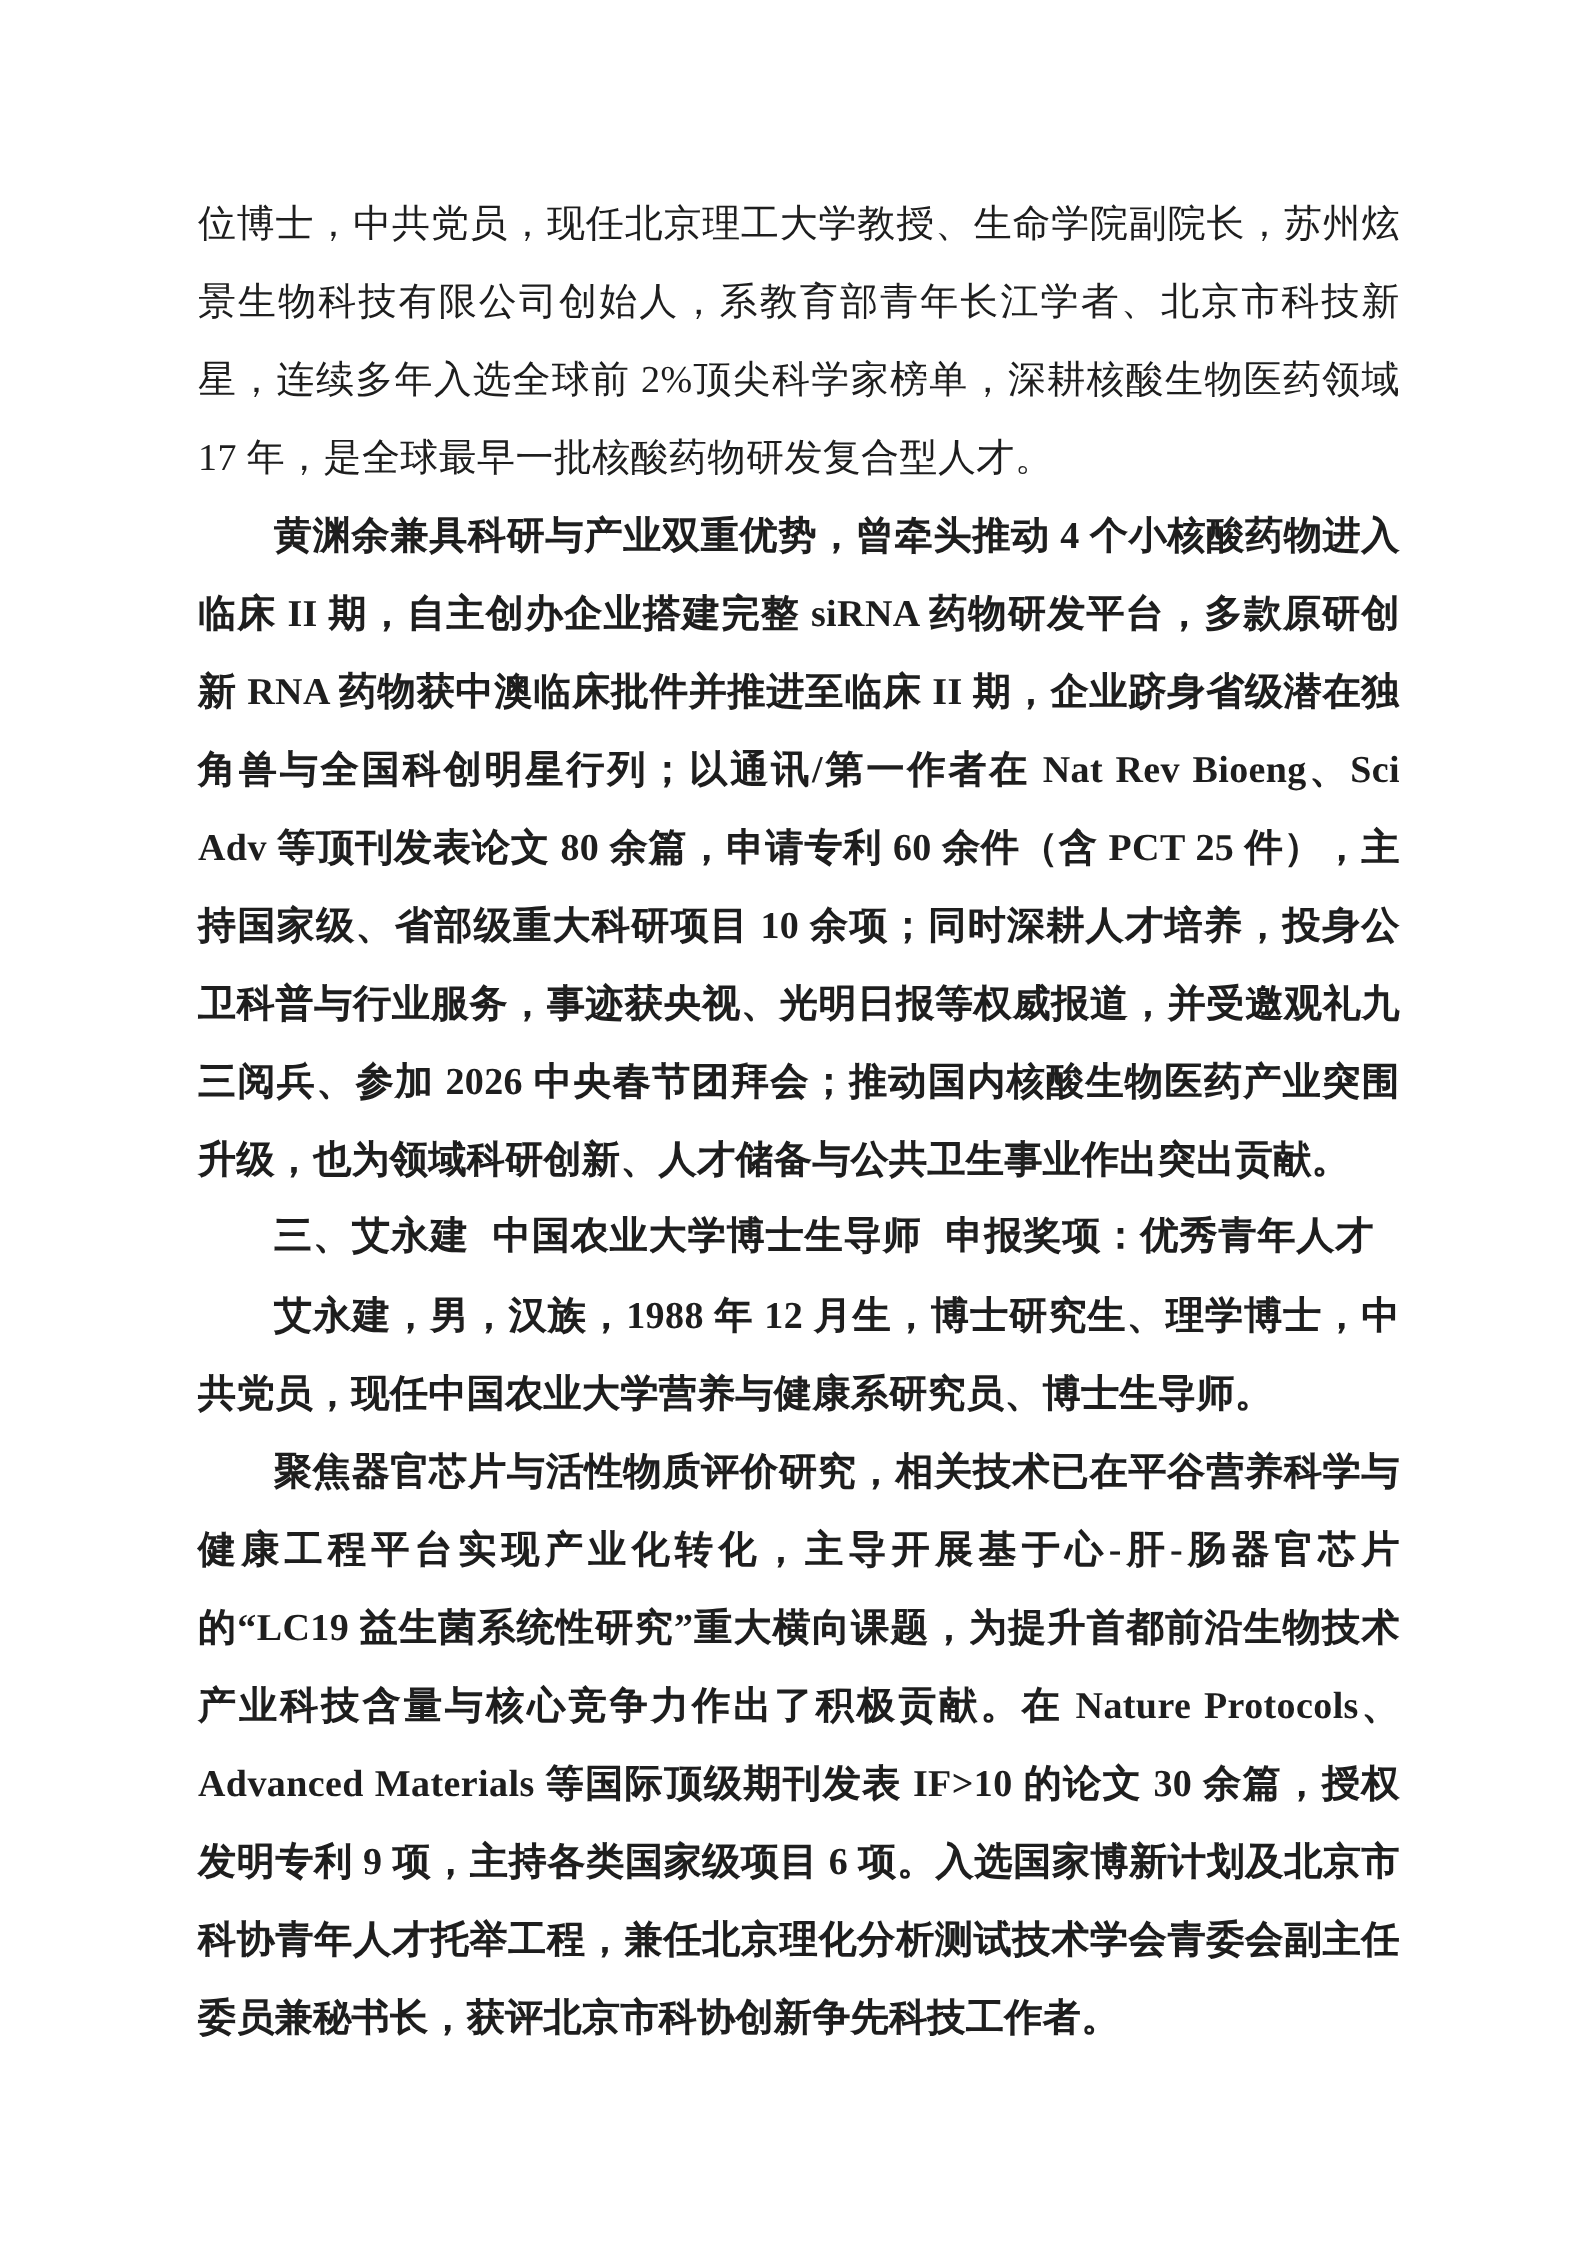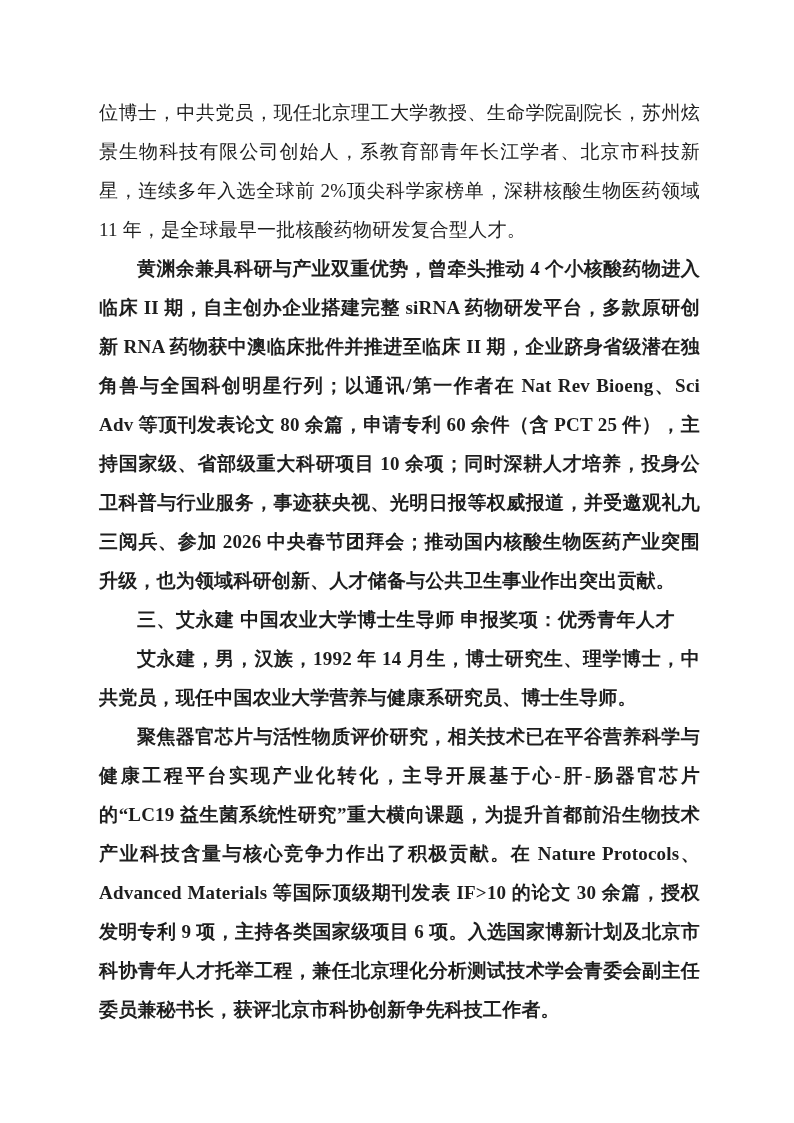--- a/index.html
+++ b/index.html
@@ -27,28 +27,28 @@
   .doc p {
     margin: 0;
     padding: 0;
   }
   .indent {
     text-indent: 2em;
     font-weight: bold;
   }
   .heading {
     font-weight: 700;
-    font-family: Liberation Sans, sans-serif;
+    font-family: Liberation Mono, monospace;
     letter-spacing: 0.5px;
   }
 </style>
 </head>
 <body>
 
 <div class="page">
   <div class="doc">
-    <p class="para">位博士，中共党员，现任北京理工大学教授、生命学院副院长，苏州炫景生物科技有限公司创始人，系教育部青年长江学者、北京市科技新星，连续多年入选全球前 2%顶尖科学家榜单，深耕核酸生物医药领域 11 年，是全球最早一批核酸药物研发复合型人才。</p>
+    <p class="para">位博士，中共党员，现任北京理工大学教授、生命学院副院长，苏州炫景生物科技有限公司创始人，系教育部青年长江学者、北京市科技新星，连续多年入选全球前 2%顶尖科学家榜单，深耕核酸生物医药领域 17 年，是全球最早一批核酸药物研发复合型人才。</p>
     <p class="para indent">黄渊余兼具科研与产业双重优势，曾牵头推动 4 个小核酸药物进入临床 II 期，自主创办企业搭建完整 siRNA 药物研发平台，多款原研创新 RNA 药物获中澳临床批件并推进至临床 II 期，企业跻身省级潜在独角兽与全国科创明星行列；以通讯/第一作者在 Nat Rev Bioeng、Sci Adv 等顶刊发表论文 80 余篇，申请专利 60 余件（含 PCT 25 件），主持国家级、省部级重大科研项目 10 余项；同时深耕人才培养，投身公卫科普与行业服务，事迹获央视、光明日报等权威报道，并受邀观礼九三阅兵、参加 2026 中央春节团拜会；推动国内核酸生物医药产业突围升级，也为领域科研创新、人才储备与公共卫生事业作出突出贡献。</p>
     <p class="para indent heading">三、艾永建 中国农业大学博士生导师 申报奖项：优秀青年人才</p>
-    <p class="para indent">艾永建，男，汉族，1992 年 14 月生，博士研究生、理学博士，中共党员，现任中国农业大学营养与健康系研究员、博士生导师。</p>
+    <p class="para indent">艾永建，男，汉族，1988 年 12 月生，博士研究生、理学博士，中共党员，现任中国农业大学营养与健康系研究员、博士生导师。</p>
     <p class="para indent">聚焦器官芯片与活性物质评价研究，相关技术已在平谷营养科学与健康工程平台实现产业化转化，主导开展基于心-肝-肠器官芯片的“LC19 益生菌系统性研究”重大横向课题，为提升首都前沿生物技术产业科技含量与核心竞争力作出了积极贡献。在 Nature Protocols、Advanced Materials 等国际顶级期刊发表 IF&gt;10 的论文 30 余篇，授权发明专利 9 项，主持各类国家级项目 6 项。入选国家博新计划及北京市科协青年人才托举工程，兼任北京理化分析测试技术学会青委会副主任委员兼秘书长，获评北京市科协创新争先科技工作者。</p>
   </div>
 </div>
 
 </body></html>

